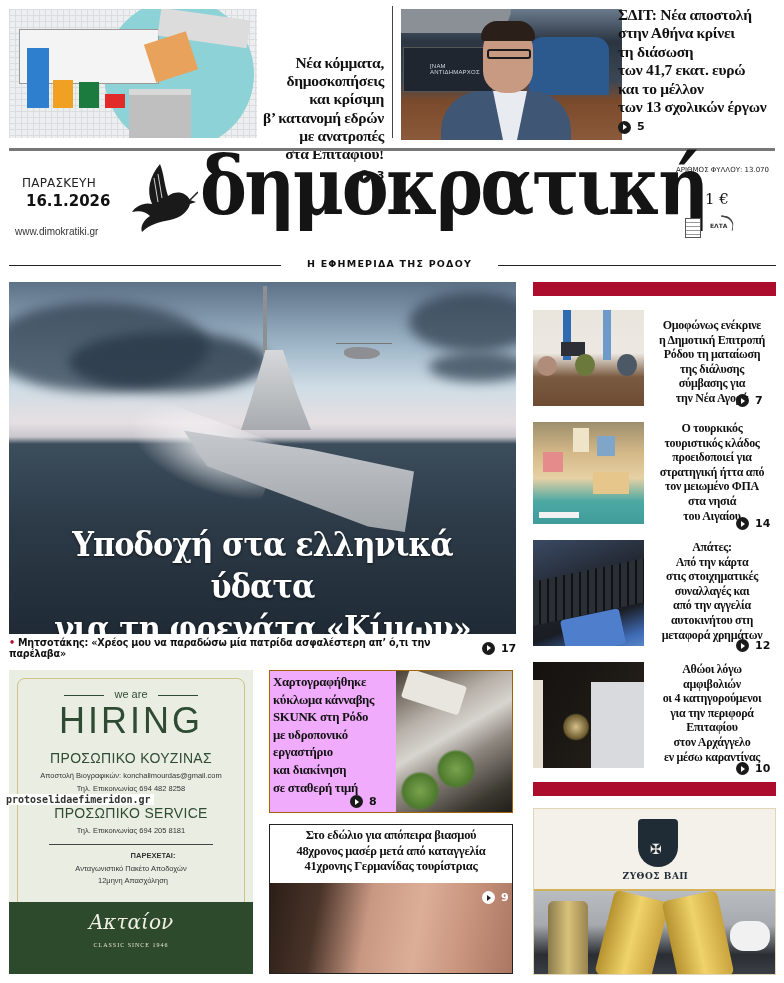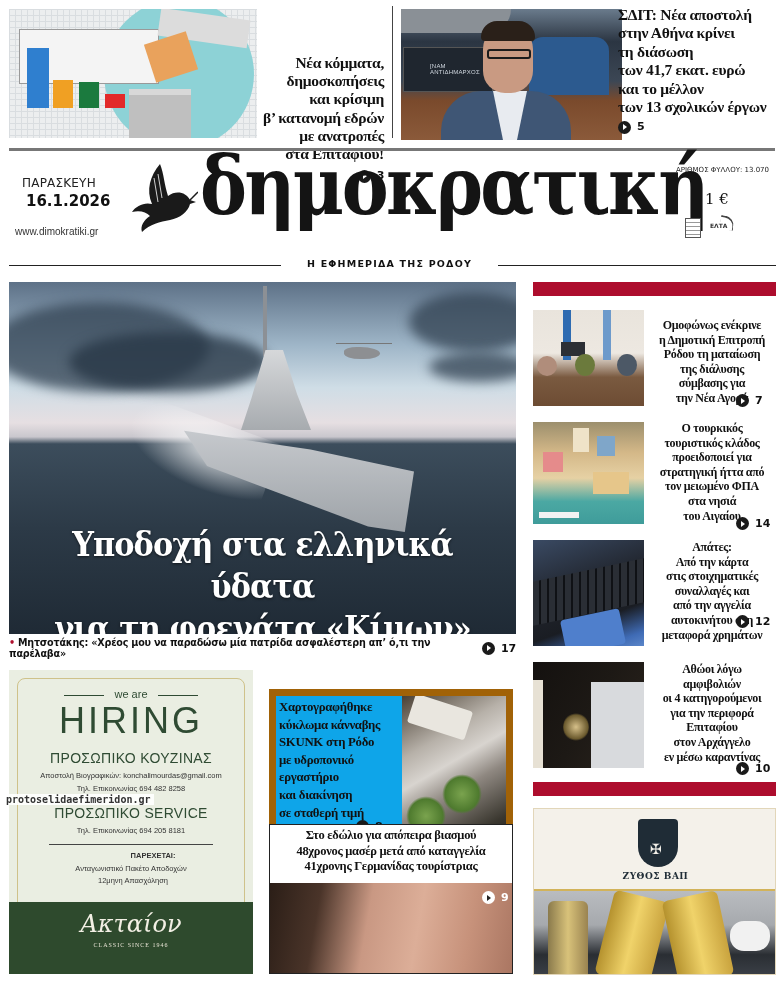--- a/index.html
+++ b/index.html
@@ -92,26 +92,26 @@
   .ad-role1 { position: absolute; left: 0; top: 80px; width: 244px; text-align: center; font-size: 14px; color: #2f4b33; letter-spacing: 0.3px; }
   .ad-email { position: absolute; left: 0; top: 101px; width: 244px; text-align: center; font-size: 7.5px; color: #333; }
   .ad-tel1 { position: absolute; left: 0; top: 114px; width: 244px; text-align: center; font-size: 7.5px; color: #333; }
   .ad-role2 { position: absolute; left: 0; top: 135px; width: 244px; text-align: center; font-size: 14px; color: #2f4b33; letter-spacing: 0.3px; }
   .ad-tel2 { position: absolute; left: 0; top: 156px; width: 244px; text-align: center; font-size: 7.5px; color: #333; }
   .ad-divider { position: absolute; left: 40px; top: 174px; width: 164px; height: 1px; background: #444; }
   .ad-offers { position: absolute; left: 0; top: 181px; width: 288px; text-align: center; font-size: 7.5px; font-weight: bold; color: #333; }
   .ad-offer1 { position: absolute; left: 0; top: 194px; width: 244px; text-align: center; font-size: 7.5px; color: #333; }
   .ad-offer2 { position: absolute; left: 0; top: 206px; width: 248px; text-align: center; font-size: 7.5px; color: #333; }
   .ad-green { position: absolute; left: 0; top: 232px; width: 244px; height: 72px; background: #2e4a2d; }
-  .ad-brand { position: absolute; left: 0; top: 240px; width: 244px; text-align: center; font-family: "DejaVu Serif", serif; font-style: italic; font-size: 24px; color: #f2efe4; }
+  .ad-brand { position: absolute; left: 0; top: 240px; width: 244px; text-align: center; font-family: "DejaVu Serif", serif; font-style: italic; font-size: 20px; color: #f2efe4; }
   .ad-since { position: absolute; left: 0; top: 272px; width: 244px; text-align: center; font-family: "Liberation Serif", serif; font-size: 6px; letter-spacing: 1px; color: #e6e2d3; }
   .watermark { left: 3px; top: 794px; background: rgba(255,255,255,0.9); padding: 0 3px; font-family: "DejaVu Sans Mono", monospace; font-weight: bold; font-size: 10px; color: #333; }
 
   
-  .mid1 { left: 269px; top: 670px; width: 244px; height: 143px; border: 7px solid #a16207; overflow: hidden; background: #0ea5e9; margin-top: 19px; }
+  .mid1 { left: 269px; top: 670px; width: 244px; height: 143px; border: 1px solid #a16207; overflow: hidden; background: #f0abfc; }
   .mid1-text { position: absolute; left: 3px; top: 3px; width: 128px; font-size: 12.8px; line-height: 17.6px; }
   .mid1-img { position: absolute; left: 126px; top: 0; width: 118px; height: 143px; background: linear-gradient(150deg, #4a4034 0%, #b7b1a9 30%, #d8d4cf 45%, #8f8881 60%, #3a372f 85%, #1d1b18 100%); }
   .mid1-plant { position: absolute; border-radius: 50%; background: radial-gradient(circle, #7aa34e 0%, #4e7a2e 60%, rgba(0,0,0,0) 70%); }
   .mid1-pg { position: absolute; left: 80px; top: 124px; }
 
   .mid2 { left: 269px; top: 824px; width: 244px; height: 150px; border: 1px solid #222; overflow: hidden; background: #fff; }
   .mid2-text { position: absolute; left: 0; top: 3px; width: 242px; text-align: center; font-size: 12.5px; line-height: 15.6px; }
   .mid2-img { position: absolute; left: 0; top: 58px; width: 244px; height: 92px; background: linear-gradient(100deg, #2b1e17 0%, #4a3429 20%, #c99883 40%, #dcae98 60%, #c7927b 80%, #a97561 100%); }
   .mid2-pg { position: absolute; left: 212px; top: 66px; }
 
@@ -272,21 +272,21 @@
 </div>
 <div class="abs rc-text headline" style="top:540px;">
   <div>Απάτες:</div>
   <div>Από την κάρτα</div>
   <div>στις στοιχηματικές</div>
   <div>συναλλαγές και</div>
   <div>από την αγγελία</div>
   <div>αυτοκινήτου στη</div>
   <div>μεταφορά χρημάτων</div>
 </div>
-<span class="abs pg rc-pg" style="top:615px;">
+<span class="abs pg rc-pg" style="top:639px;">
     <span class="dot"></span>
     <span>12</span>
   </span>
 
 <div class="abs rc-img rc4">
   <div style="position:absolute;left:58px;top:20px;width:53px;height:86px;background:#d8dadd;"></div>
   <div style="position:absolute;left:0;top:18px;width:10px;height:88px;background:#e7e1d4;"></div>
   <div style="position:absolute;left:30px;top:50px;width:26px;height:30px;border-radius:50%;background:radial-gradient(circle,#d6c08a 0%,#6b5a2e 60%,rgba(0,0,0,0) 70%);"></div>
 </div>
 <div class="abs rc-text headline" style="top:662px;">

